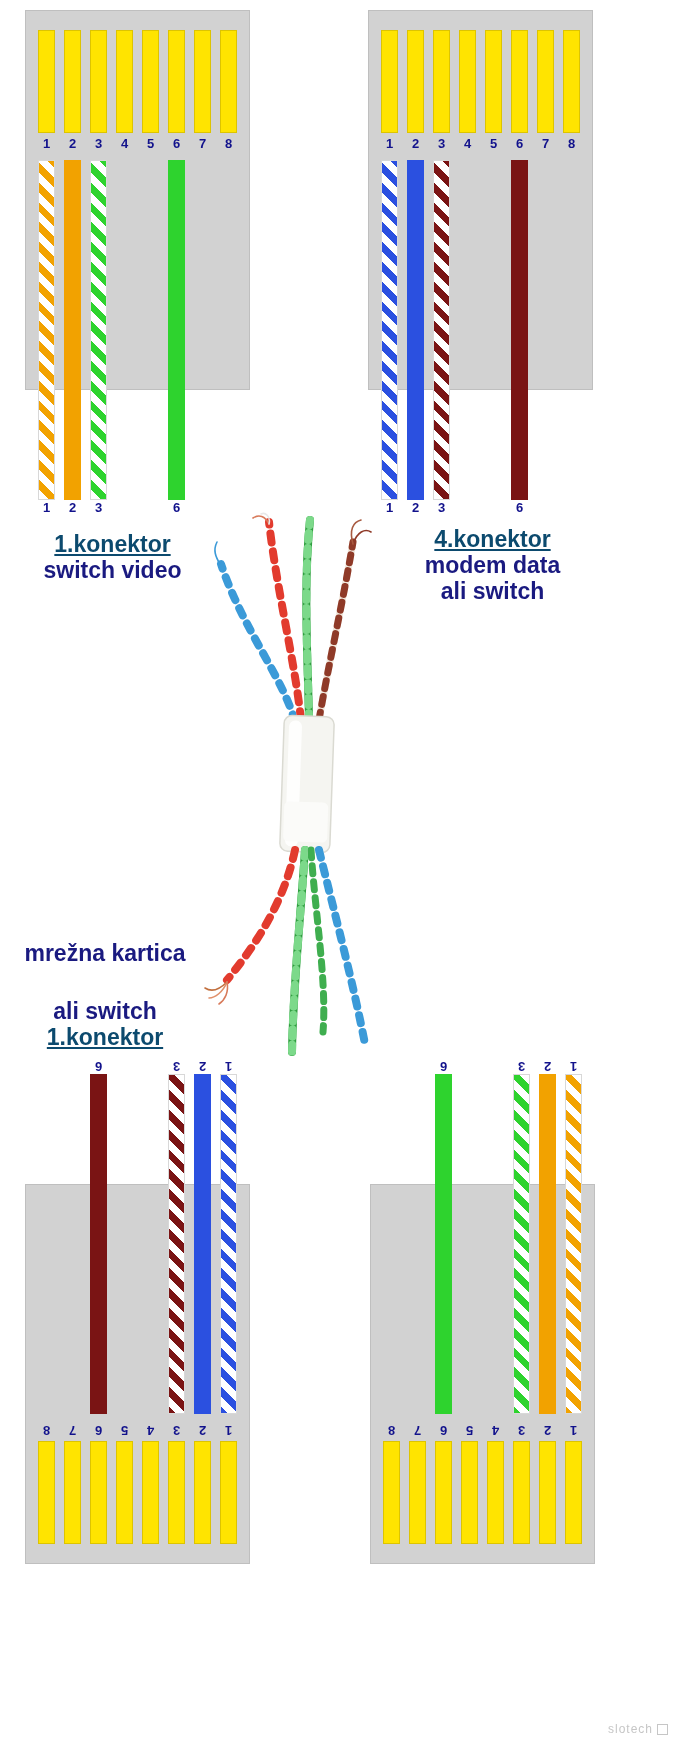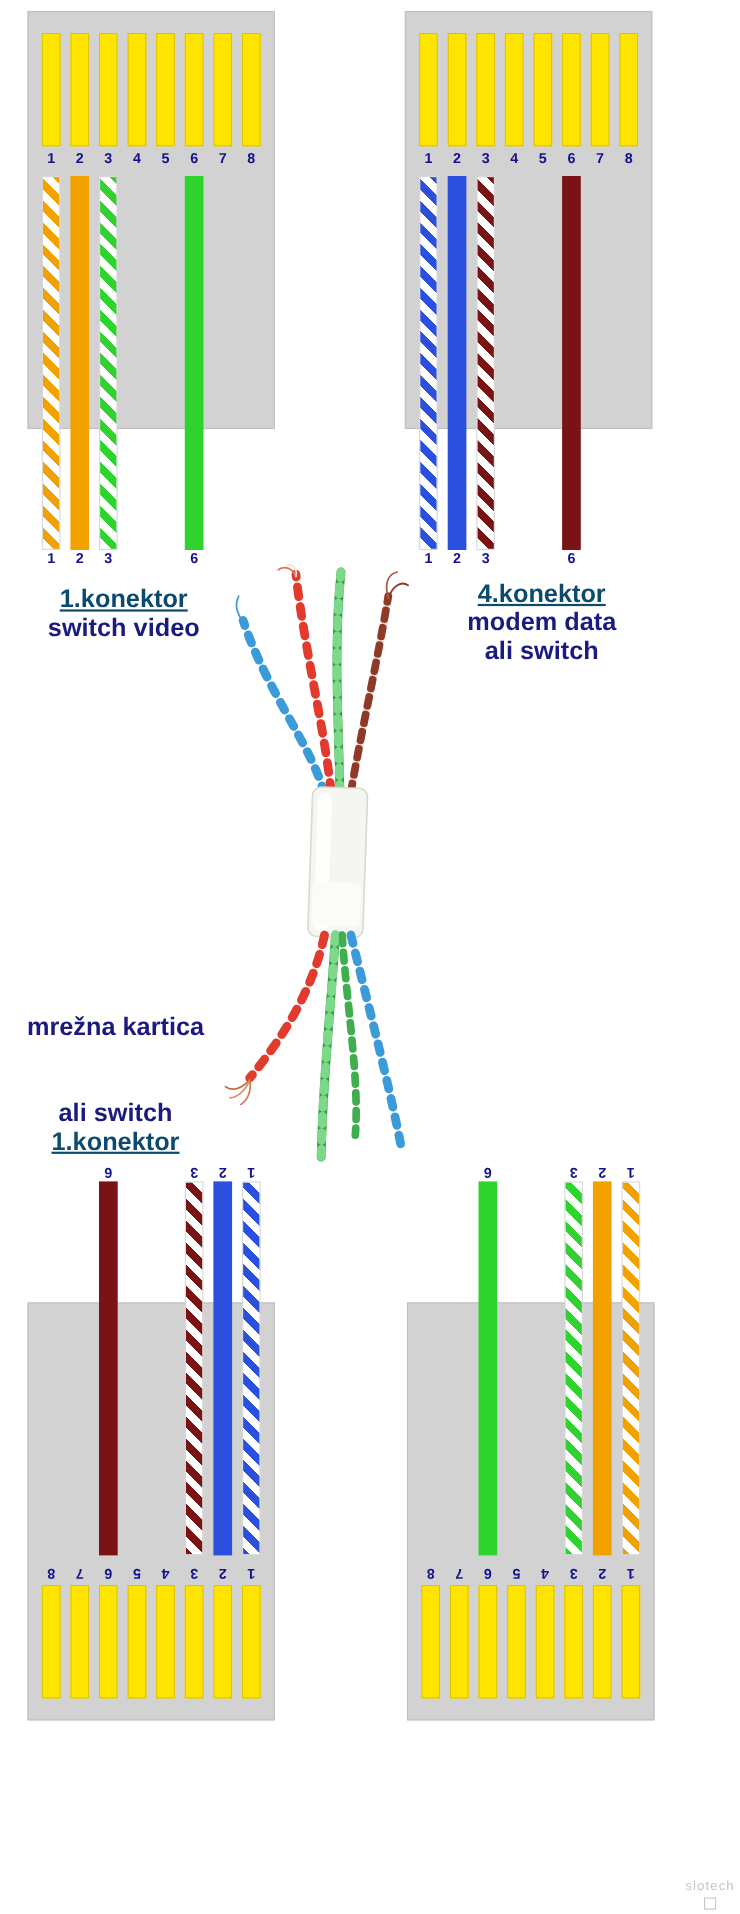--- a/index.html
+++ b/index.html
@@ -37,21 +37,21 @@
   
   .lbl{position:absolute;text-align:center;font-weight:bold;font-size:23px;line-height:26px;}
   .lbl.red{color:#0c4a6e;text-decoration:underline;}
   .lbl.navy{color:#1a1a80;}
 
   
   .cable{position:absolute;width:235px;height:545px;}
 
   
   .watermark{position:absolute;right:5px;bottom:4px;color:#c6c6c6;font-size:12px;
-             letter-spacing:1px;display:flex;align-items:center;gap:4px;flex-direction:column;}
+             letter-spacing:1px;display:flex;align-items:center;gap:4px;}
   .wm-box{display:inline-block;width:9px;height:9px;border:1px solid #c6c6c6;}
 </style>
 </head>
 <body>
 
 <div id="canvas">
 
   <div class="connector" style="left:25px;top:10px;">
     <div class="cbody"></div>
     <div class="pin p1"></div>
@@ -152,21 +152,21 @@
         <path d="M124,338 C138,395 158,470 170,532" stroke="#3b9ad8" stroke-width="8" stroke-dasharray="8 9"></path>
       </g>
       <g stroke-width="1.6" fill="none" stroke-linecap="round">
         <path d="M32,470 C24,478 16,480 10,476" stroke="#c2703f"></path>
         <path d="M32,470 C28,480 20,486 14,486" stroke="#e0906a"></path>
         <path d="M32,470 C34,480 30,488 24,492" stroke="#d87a5a"></path>
       </g>
     </svg>
   </div>
 
-  <div class="lbl navy" style="left:5px;top:920px;width:200px;text-align:center;">mrežna kartica</div>
+  <div class="lbl navy" style="left:5px;top:940px;width:200px;text-align:center;">mrežna kartica</div>
   <div class="lbl navy" style="left:5px;top:998px;width:200px;">ali switch</div>
   <div class="lbl red" style="left:5px;top:1024px;width:200px;">1.konektor</div>
 
   <div class="connector flipped" style="left:25px;top:1052px;">
     <div class="cbody"></div>
     <div class="pin p1"></div>
     <div class="pin p2"></div>
     <div class="pin p3"></div>
     <div class="pin p4"></div>
     <div class="pin p5"></div>

